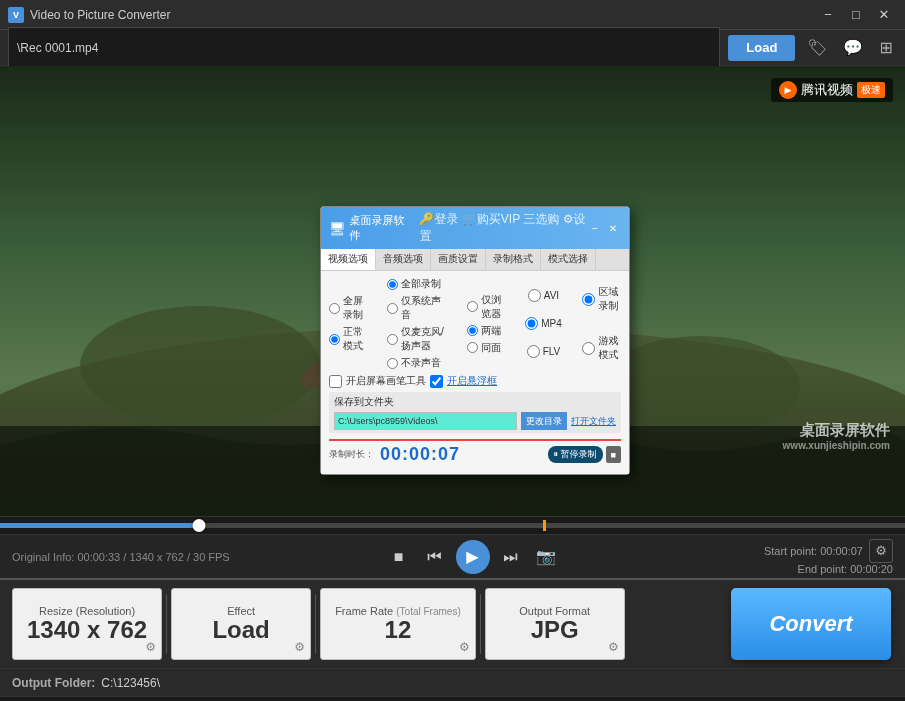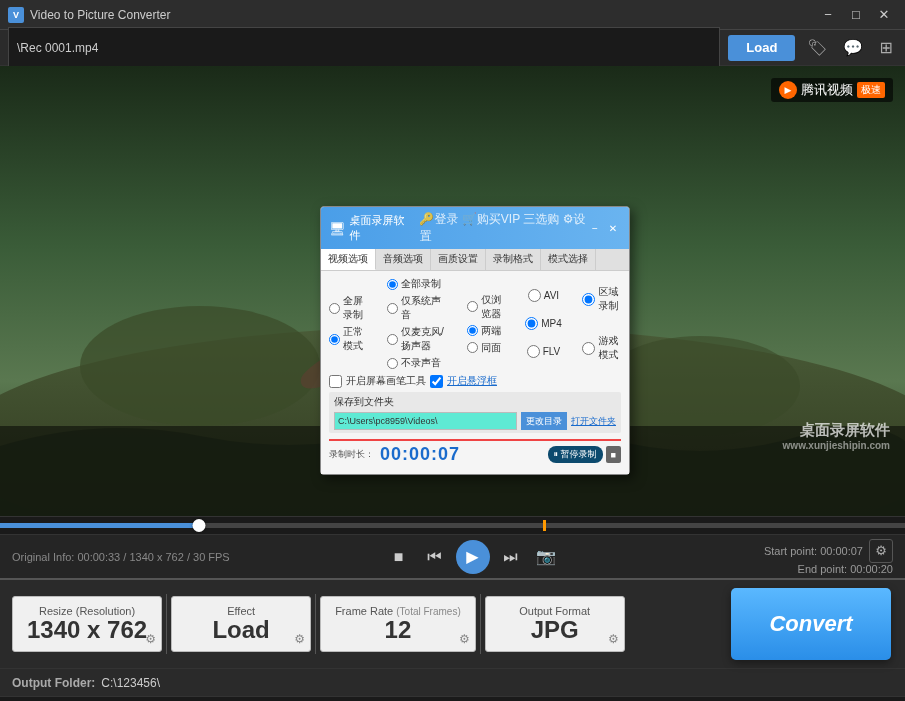--- a/index.html
+++ b/index.html
@@ -511,21 +511,21 @@
       height: 90px;
       display: flex;
       align-items: center;
       gap: 0;
       border-top: 2px solid #555;
       padding: 0;
     }
     .param-panel {
       background: #f0f0f0;
       border: 1px solid #bbb;
-      height: 56px;
+      height: 72px;
       display: flex;
       flex-direction: column;
       align-items: center;
       justify-content: center;
       position: relative;
       margin: 0 4px;
       border-radius: 3px;
       padding: 6px 14px;
       min-width: 140px;
     }

